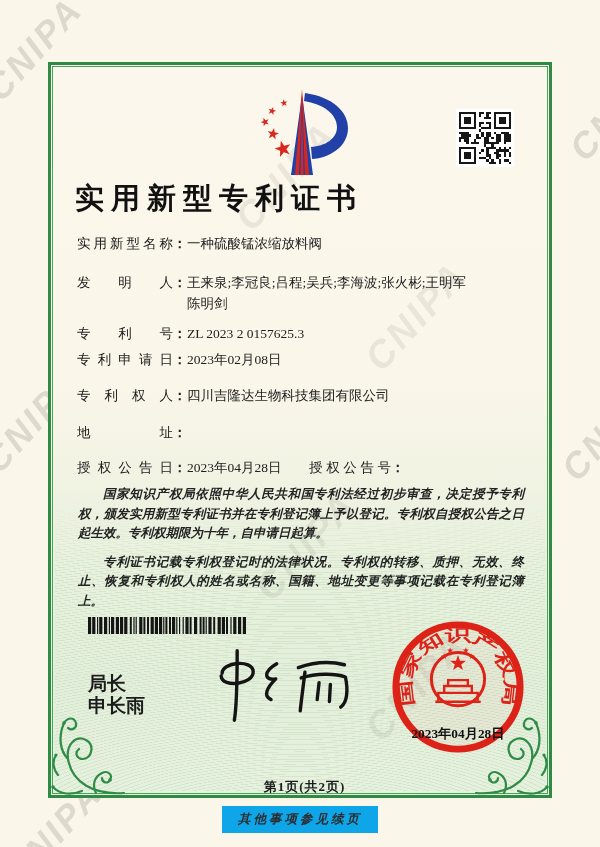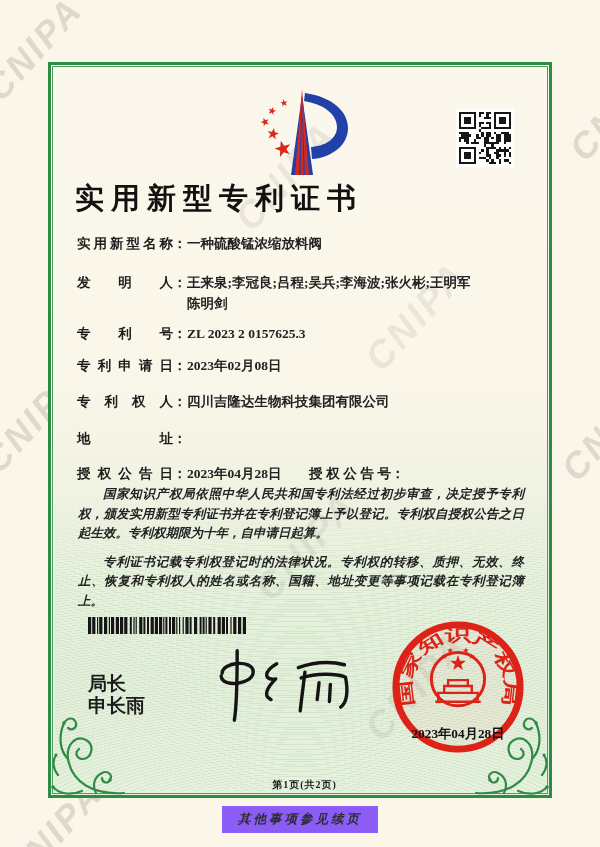--- a/index.html
+++ b/index.html
@@ -51,55 +51,55 @@
   .title {
     position:absolute; left:0; right:0; top:114px;
     text-align:left; font-size:29px; font-weight:bold; letter-spacing:7px;
     color:#111;
     padding-left:24px;
   }
   
   .fields { position:absolute; left:26px; right:24px; top:168px; font-size:13.5px; }
   .frow { display:flex; line-height:21px; }
   .f-label {
-    width:96px; flex:0 0 96px; font-weight:bold;
+    width:96px; flex:0 0 96px; font-weight:normal;
     text-align:justify; text-align-last:justify;
   }
   .f-colon { flex:0 0 14px; font-weight:bold; }
-  .f-value { flex:1; font-weight:bold; color:#222; }
-  .mb18{margin-bottom:18px}.mb9{margin-bottom:9px}.mb11{margin-bottom:11px}
+  .f-value { flex:1; font-weight:normal; color:#222; }
+  .mb18{margin-bottom:18px}.mb9{margin-bottom:9px}.mb11{margin-bottom:5px}
   .mb15{margin-bottom:15px}.mb16{margin-bottom:16px}.mb14{margin-bottom:14px}
   .pair1 { display:flex; flex:0 0 232px; }
   .pair2 { display:flex; flex:1; }
   .pair2 .f-label { width:82px; flex:0 0 82px; }
   
   .paras {
     position:absolute; left:27px; right:25px; top:420px;
     font-size:12.5px; line-height:19.6px;
     font-style:italic; font-weight:600; color:#232323;
     text-align:justify;
   }
   .paras p { text-indent:2em; }
   .paras p + p { margin-top:9px; }
   
   .barcode { position:absolute; left:37px; top:552px; width:158px; height:17px; }
   .signer { position:absolute; left:37px; top:608px; font-size:19px; font-weight:bold; line-height:22px; }
   .signature { position:absolute; left:147px; top:580px; width:180px; height:80px; }
   .seal { position:absolute; left:338px; top:553px; width:138px; height:138px; z-index:3; }
   .page-label {
     position:absolute; left:9px; right:0; top:713px;
-    text-align:center; font-size:10px; font-weight:bold; letter-spacing:1px;
+    text-align:center; font-size:13px; font-weight:bold; letter-spacing:1px;
   }
   .flourish { position:absolute; bottom:-2px; width:80px; height:84px; z-index:2; }
   .flourish.fl-left  { left:-3px; }
   .flourish.fl-right { right:-3px; transform:scaleX(-1); }
   
   .cont-note {
     position:absolute; left:50%; top:806px; transform:translateX(-50%);
-    background:#8b5cf6; padding:5px 16px;
+    background:#0ea5e9; padding:5px 16px;
     font-size:12.5px; font-style:italic; font-weight:600;
     letter-spacing:3px; color:#2d2d2d; z-index:2; white-space:nowrap;
   }
 </style>
 </head>
 <body>
 
 <div class="wm" style="left:-28px; top:28px;">CNIPA</div>
 <div class="wm" style="left:-30px; top:400px;">CNIPA</div>
 <div class="wm" style="left:-8px;  top:812px;">CNIPA</div>

